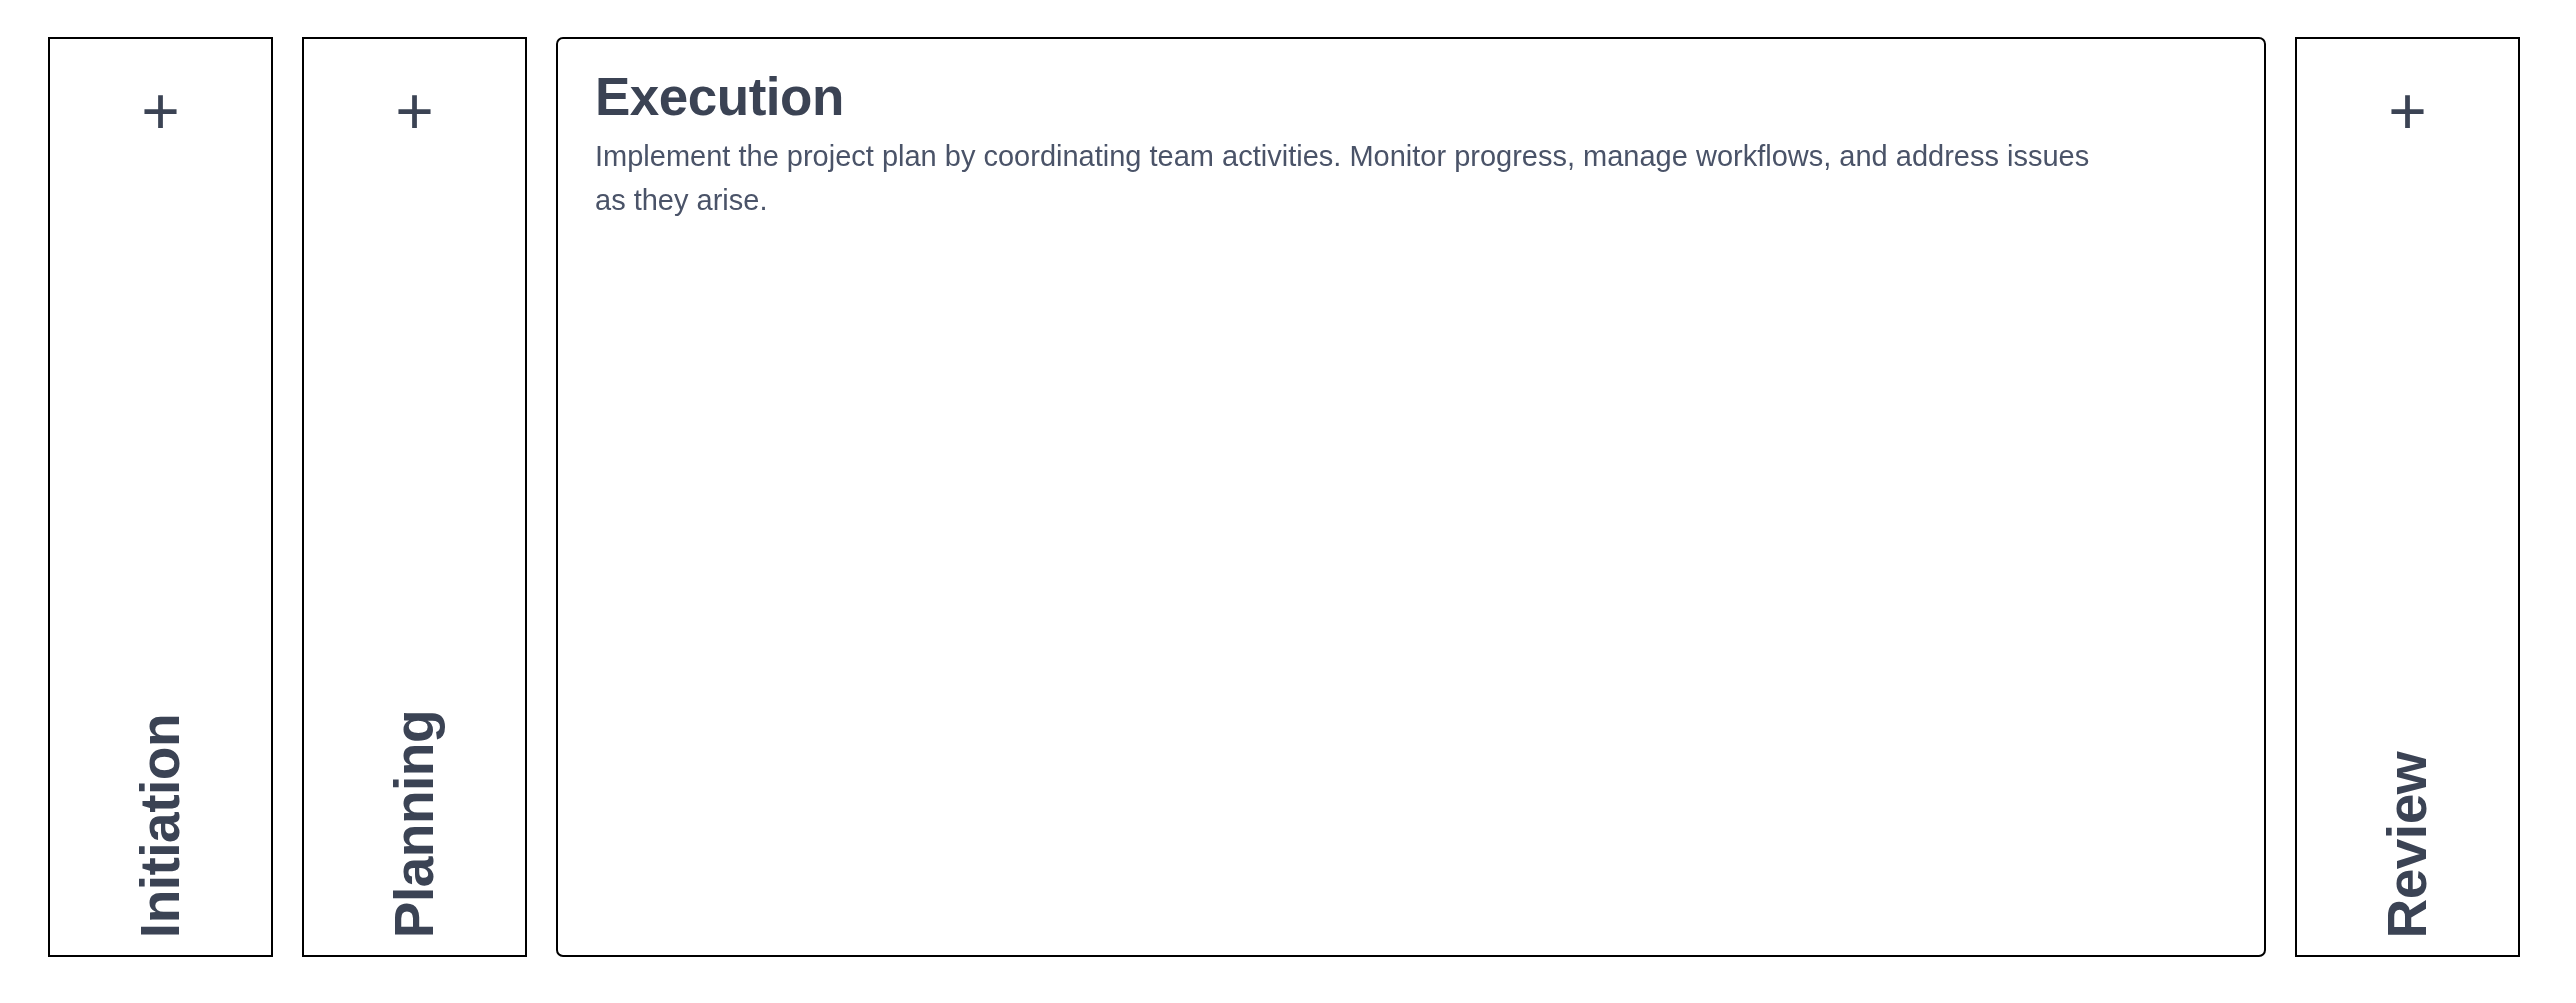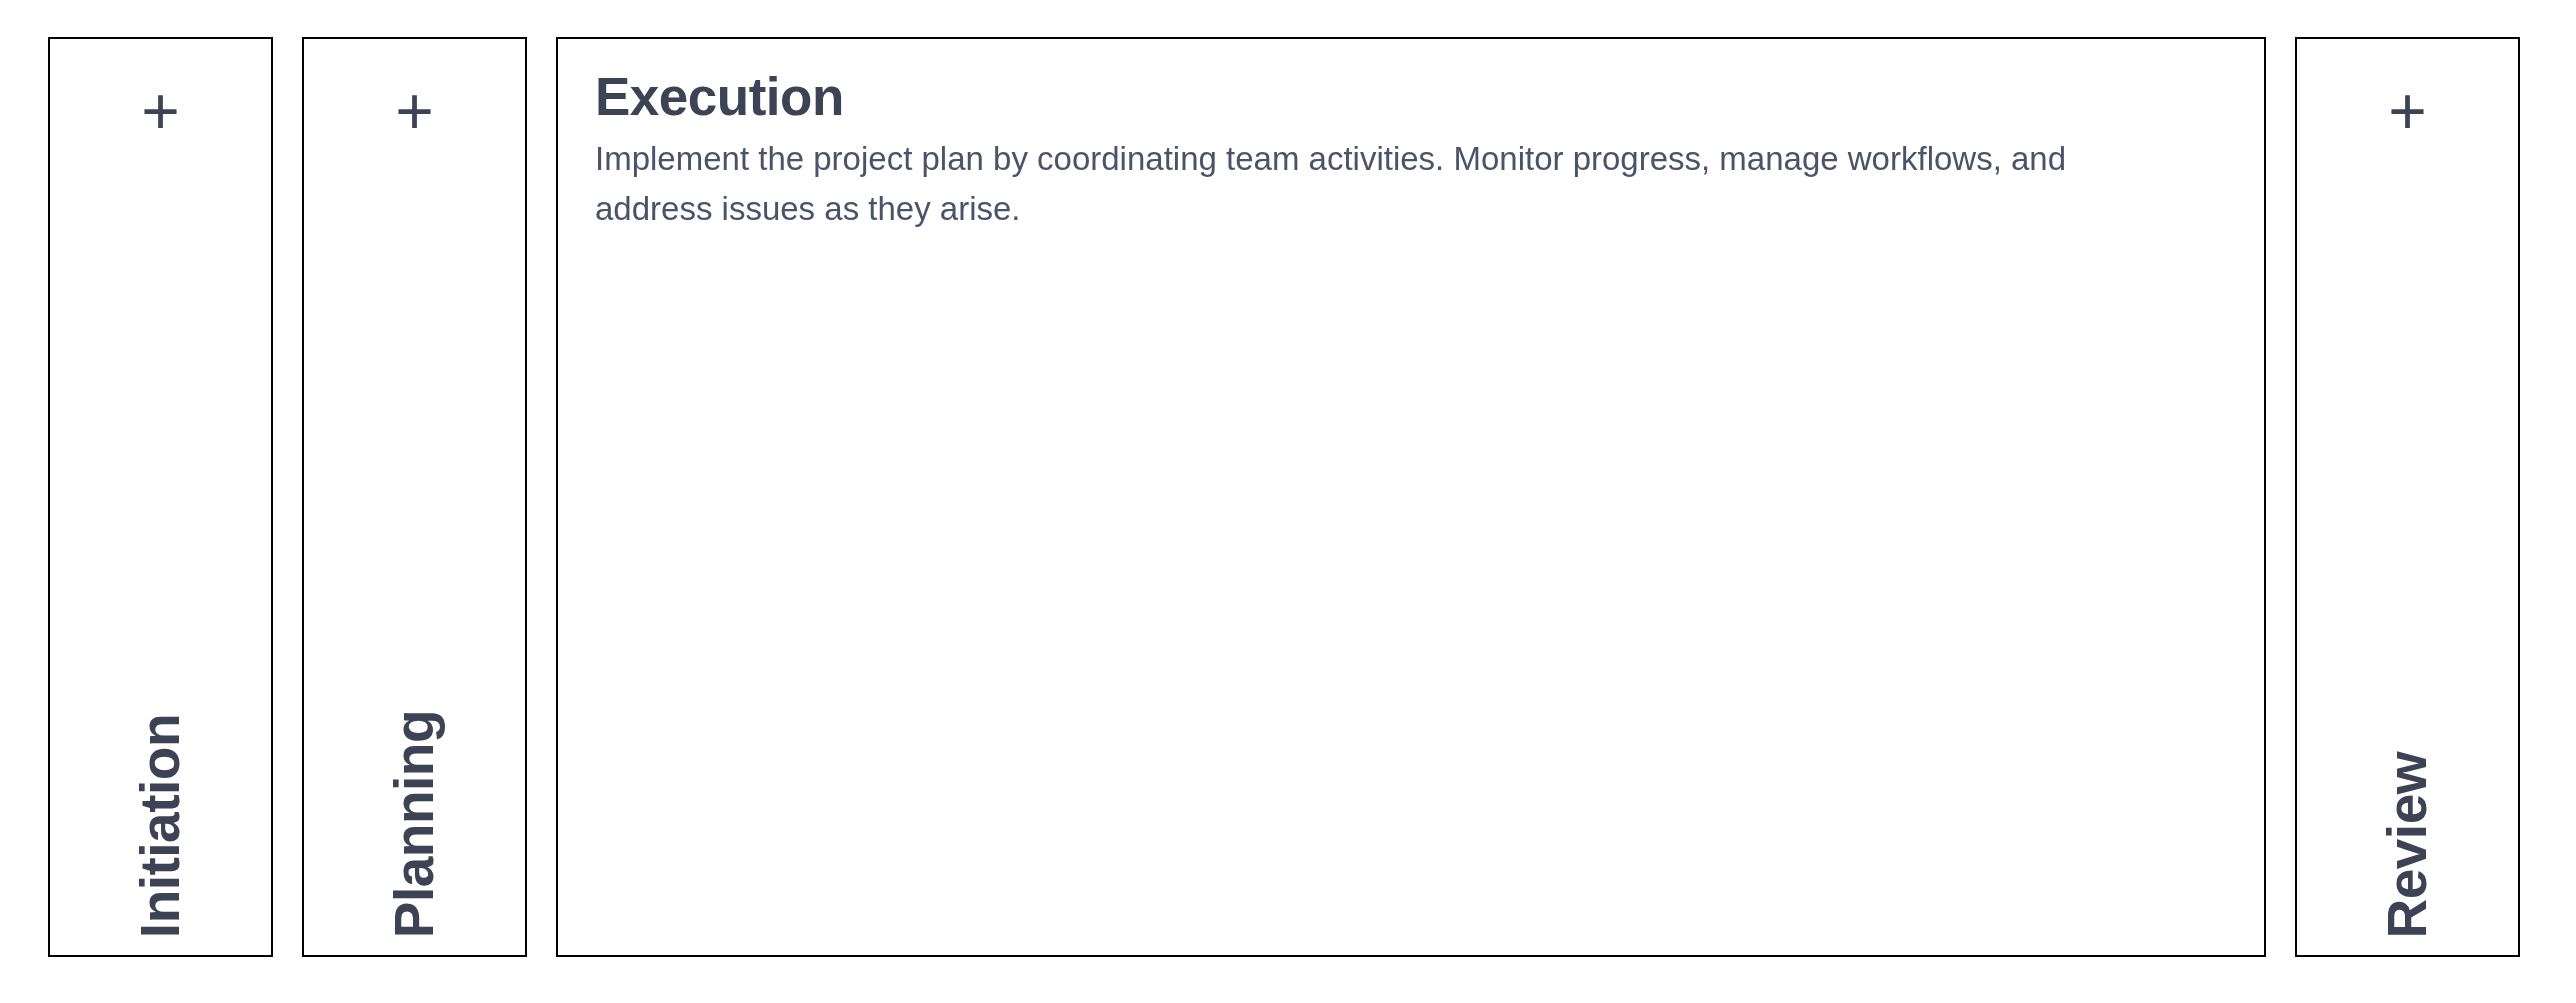--- a/index.html
+++ b/index.html
@@ -75,33 +75,34 @@
     color: #3b4354;
     letter-spacing: -0.5px;
     line-height: 1;
     white-space: nowrap;
   }
 
   
   .panel.expanded {
     flex: 1 1 auto;
     padding: 28px 37px 37px 37px;
+    border-radius: 7px;
   }
 
   .panel.expanded .panel-heading {
     font-size: 53px;
     font-weight: bold;
     color: #3b4354;
     line-height: 1.12;
     margin: 0 0 7.4px 0;
     letter-spacing: -0.5px;
   }
 
   .panel.expanded .panel-description {
-    font-size: 33px;
+    font-size: 29px;
     font-weight: 400;
     color: #4a5368;
     line-height: 1.52;
     margin: 0;
     max-width: 1530px;
   }
 </style>
 </head>
 <body>
 

